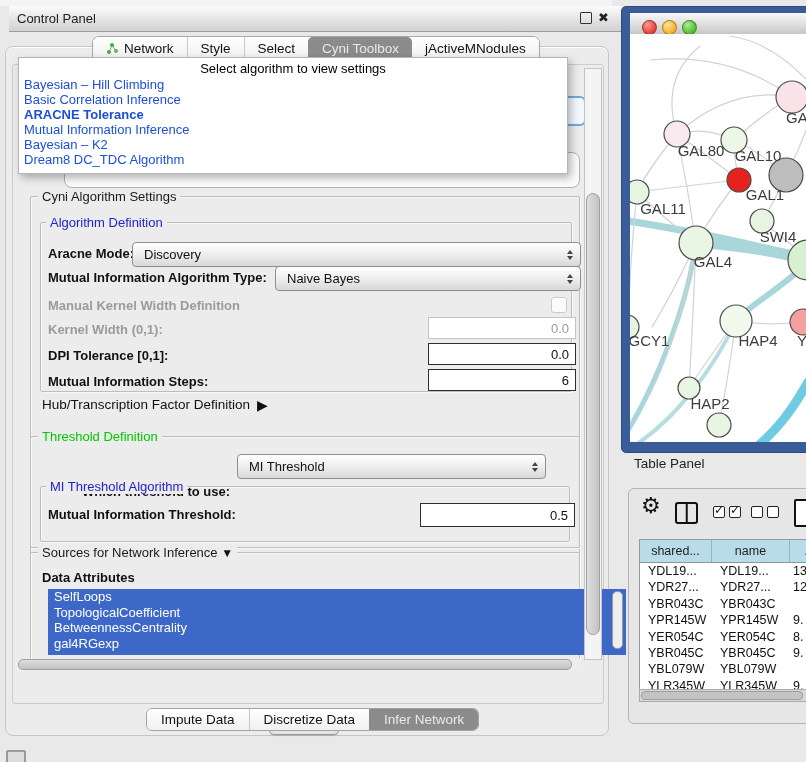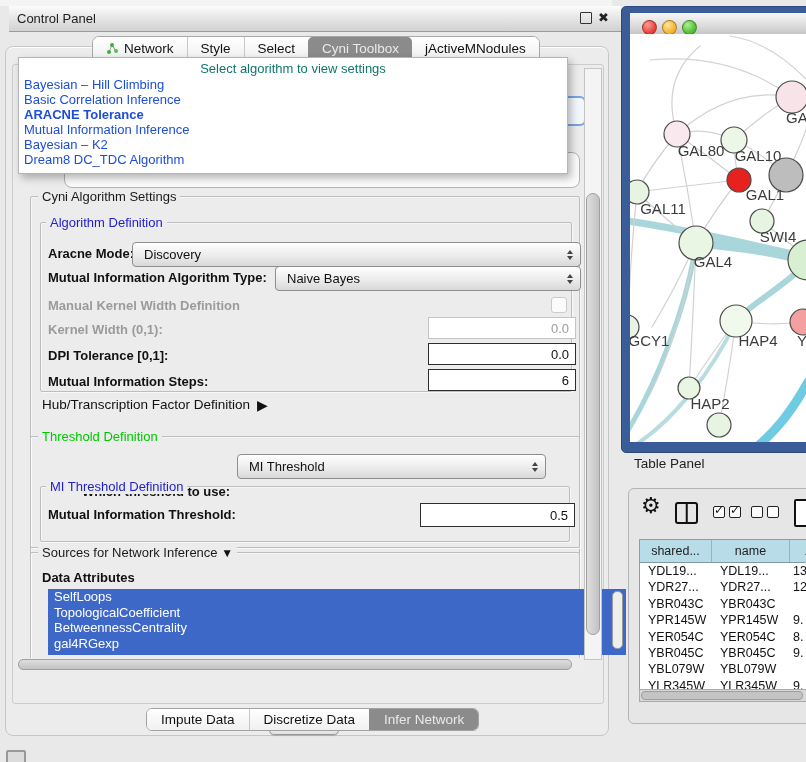--- a/index.html
+++ b/index.html
@@ -27,21 +27,21 @@
   .tab{display:flex;align-items:center;gap:5px;padding:0 13px;font-size:13.5px;color:#111;
     border-left:1px solid #c8c8c8;background:linear-gradient(#ffffff,#f0f0f0);}
   .tab:first-child{border-left:none;}
   .tab.active{background:#8b8b8b;color:#e9e9e9;border-left:1px solid #8b8b8b;border-radius:5px 5px 0 0;}
   .tab.active + .tab{border-left:none;}
   .tabicon{display:inline-flex;width:13px;height:13px;}
 
   
   .popup{left:18px;top:57px;width:548px;height:113px;background:#ffffff;border:1px solid #b5b5b5;
     box-shadow:3px 4px 8px rgba(0,0,0,.28);z-index:30;padding-top:2px;}
-  .popup .hint{text-align:center;color:#0f766e;font-size:13px;height:17px;line-height:17px;}
+  .popup .hint{text-align:center;color:#000000;font-size:13px;height:17px;line-height:17px;}
   .popup .item{height:15px;line-height:15px;padding-left:5px;font-size:13px;color:#1d4ed8;white-space:nowrap;}
   .popup .item.selected{font-weight:700;}
 
   
   .frag-ring{left:562px;top:96px;width:20px;height:26px;border:2px solid #74a7e0;border-radius:6px;background:#f2f7fd;z-index:5;}
   .frag-combo{left:64px;top:152px;width:514px;height:34px;border:1px solid #b2b2b2;border-radius:8px;background:#fbfbfb;z-index:5;}
 
   
   .vscroll{left:584px;top:68px;width:16px;height:590px;background:#f4f4f4;border:1px solid #c4c4c4;z-index:6;}
   .vthumb{position:absolute;left:1px;top:124px;width:12px;height:440px;border-radius:7px;
@@ -241,21 +241,21 @@
 <span class="lbl" style="left:82px;top:482px;">Which threshold to use:</span>
 <div class="combo" style="left:237px;top:454px;width:296px;height:23px;">
   <span>MI Threshold</span>
   <span class="arrows">
       <span class="arr-up"></span>
       <span class="arr-dn"></span>
     </span>
 </div>
 
 <div class="group" style="left:40px;top:486px;width:528px;height:54px;"></div>
-<span class="gtitle blue" style="left:46px;top:479px;">MI Threshold Definition</span>
+<span class="gtitle blue" style="left:46px;top:479px;">MI Threshold Algorithm</span>
 
 <span class="lbl" style="left:48px;top:505px;">Mutual Information Threshold:</span>
 <div class="field" style="left:420px;top:503px;width:147px;height:22px;">
   <span>0.5</span>
 </div>
 
 <div class="group" style="left:30px;top:552px;width:548px;height:106px;"></div>
 <span class="gtitle" style="left:38px;top:545px;">
   <span>Sources for Network Inference</span>
   <span class="tri-down">▼</span>

